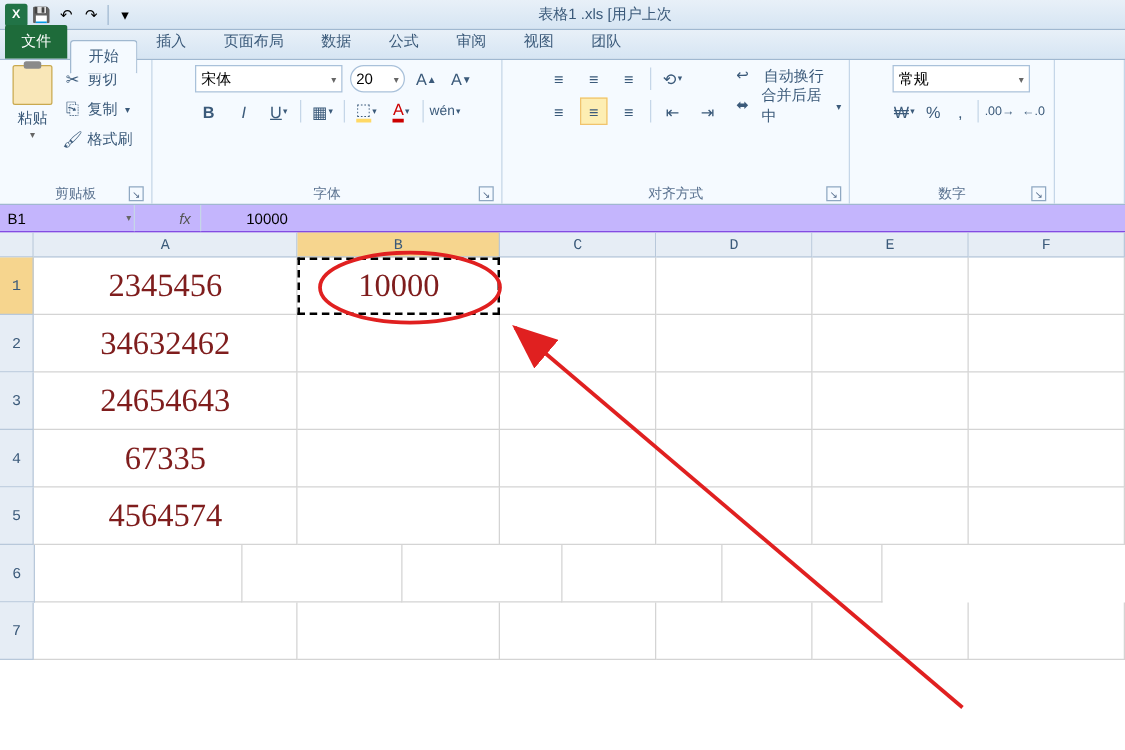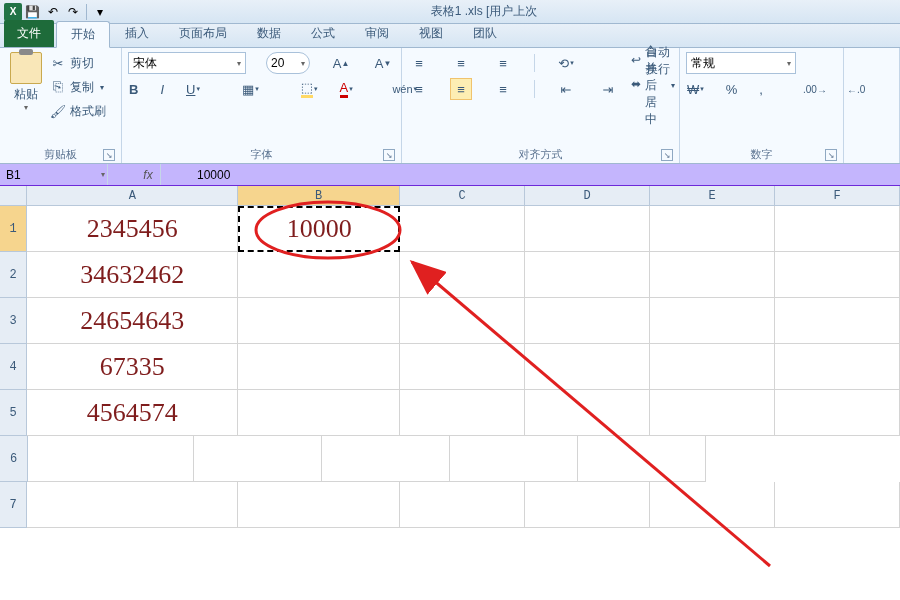--- a/index.html
+++ b/index.html
@@ -10,41 +10,41 @@
 .qat .icon { width: 18px; height: 18px; display: flex; align-items: center; justify-content: center; font-size: 12px; cursor: pointer; }
 .qat .sep { width: 1px; height: 16px; background: #a0b8d0; margin: 0 2px; }
 .qat .excel-logo { width: 18px; height: 18px; background: #217346; color: #fff; font-size: 10px; font-weight: bold; display: flex; align-items: center; justify-content: center; border-radius: 2px; }
 .qat .title { position: absolute; left: 50%; transform: translateX(-50%); font-size: 12px; color: #3b5a7a; white-space: nowrap; margin-left: 34px; }
 .qat .title .right { color: #3b5a7a; }
 
 
 .tabs { height: 24px; background: linear-gradient(#e8f0f8, #d6e5f3); display: flex; align-items: flex-end; padding-left: 4px; gap: 0; border-bottom: 1px solid #a0b8d0; }
 .tab { padding: 4px 14px; font-size: 12px; color: #3b5a7a; cursor: pointer; border: 1px solid transparent; }
 .tab.file { background: #1e6b3a; color: #fff; border-radius: 2px 2px 0 0; margin-right: 2px; padding: 4px 12px; }
-.tab.active { background: #f5faff; border: 1px solid #a0b8d0; border-bottom: 1px solid #f5faff; border-radius: 3px 3px 0 0; position: relative; top: 1px; }
+.tab.active { background: #f5faff; border: 1px solid #a0b8d0; border-bottom: 1px solid #f5faff; border-radius: 3px 3px 0 0; position: relative; top: 12px; }
 
 
 .ribbon { height: 116px; background: #f5faff; border-bottom: 1px solid #a0b8d0; display: flex; }
 .group { border-right: 1px solid #c5d6e8; display: flex; flex-direction: column; padding: 2px 6px 0 6px; }
 .group-body { flex: 1; display: flex; align-items: flex-start; gap: 4px; }
 .group-label { height: 18px; font-size: 11px; color: #5a7290; text-align: center; display: flex; align-items: center; justify-content: center; position: relative; }
 .group-label .launcher { position: absolute; right: 0; bottom: 2px; width: 12px; height: 12px; border: 1px solid #8fa8c2; font-size: 8px; display: flex; align-items: center; justify-content: center; cursor: pointer; }
 
 
 .clip-paste { display: flex; flex-direction: column; align-items: center; width: 40px; cursor: pointer; }
 .clip-paste .big-icon { width: 32px; height: 32px; background: #f9e7b8; border: 1px solid #c9a94f; border-radius: 2px; position: relative; margin-top: 2px; }
 .clip-paste .big-icon::after { content: ""; position: absolute; top: -4px; left: 8px; width: 14px; height: 6px; background: #8a8a8a; border-radius: 2px; }
 .clip-paste .lbl { font-size: 12px; color: #3b5a7a; margin-top: 2px; }
 .clip-small { display: flex; flex-direction: column; gap: 2px; margin-top: 2px; }
 .clip-small .row { display: flex; align-items: center; gap: 4px; font-size: 12px; color: #3b5a7a; cursor: pointer; height: 22px; }
 .clip-small .row .ic { width: 16px; height: 16px; display: flex; align-items: center; justify-content: center; font-size: 13px; }
 
 
 .font-col { display: flex; flex-direction: column; gap: 4px; margin-top: 2px; }
-.font-row { display: flex; gap: 20px; align-items: center; }
+.font-row { display: flex; gap: 6px; align-items: center; margin-left: 28px; }
 .combo { border: 1px solid #a9c1da; background: #fff; height: 22px; display: flex; align-items: center; padding: 0 4px; font-size: 12px; cursor: pointer; }
 .combo .dd { margin-left: auto; font-size: 8px; color: #666; }
 .font-name { width: 118px; }
 .font-size { width: 44px; border-radius: 11px; }
 .btn { width: 22px; height: 22px; border: 1px solid transparent; display: flex; align-items: center; justify-content: center; font-size: 13px; cursor: pointer; color: #3b5a7a; }
 .btn.dd::after { content: "▾"; font-size: 7px; margin-left: 1px; }
 .btn .underline { text-decoration: underline; }
 .btn-sep { width: 1px; height: 18px; background: #c5d6e8; }
 
 

